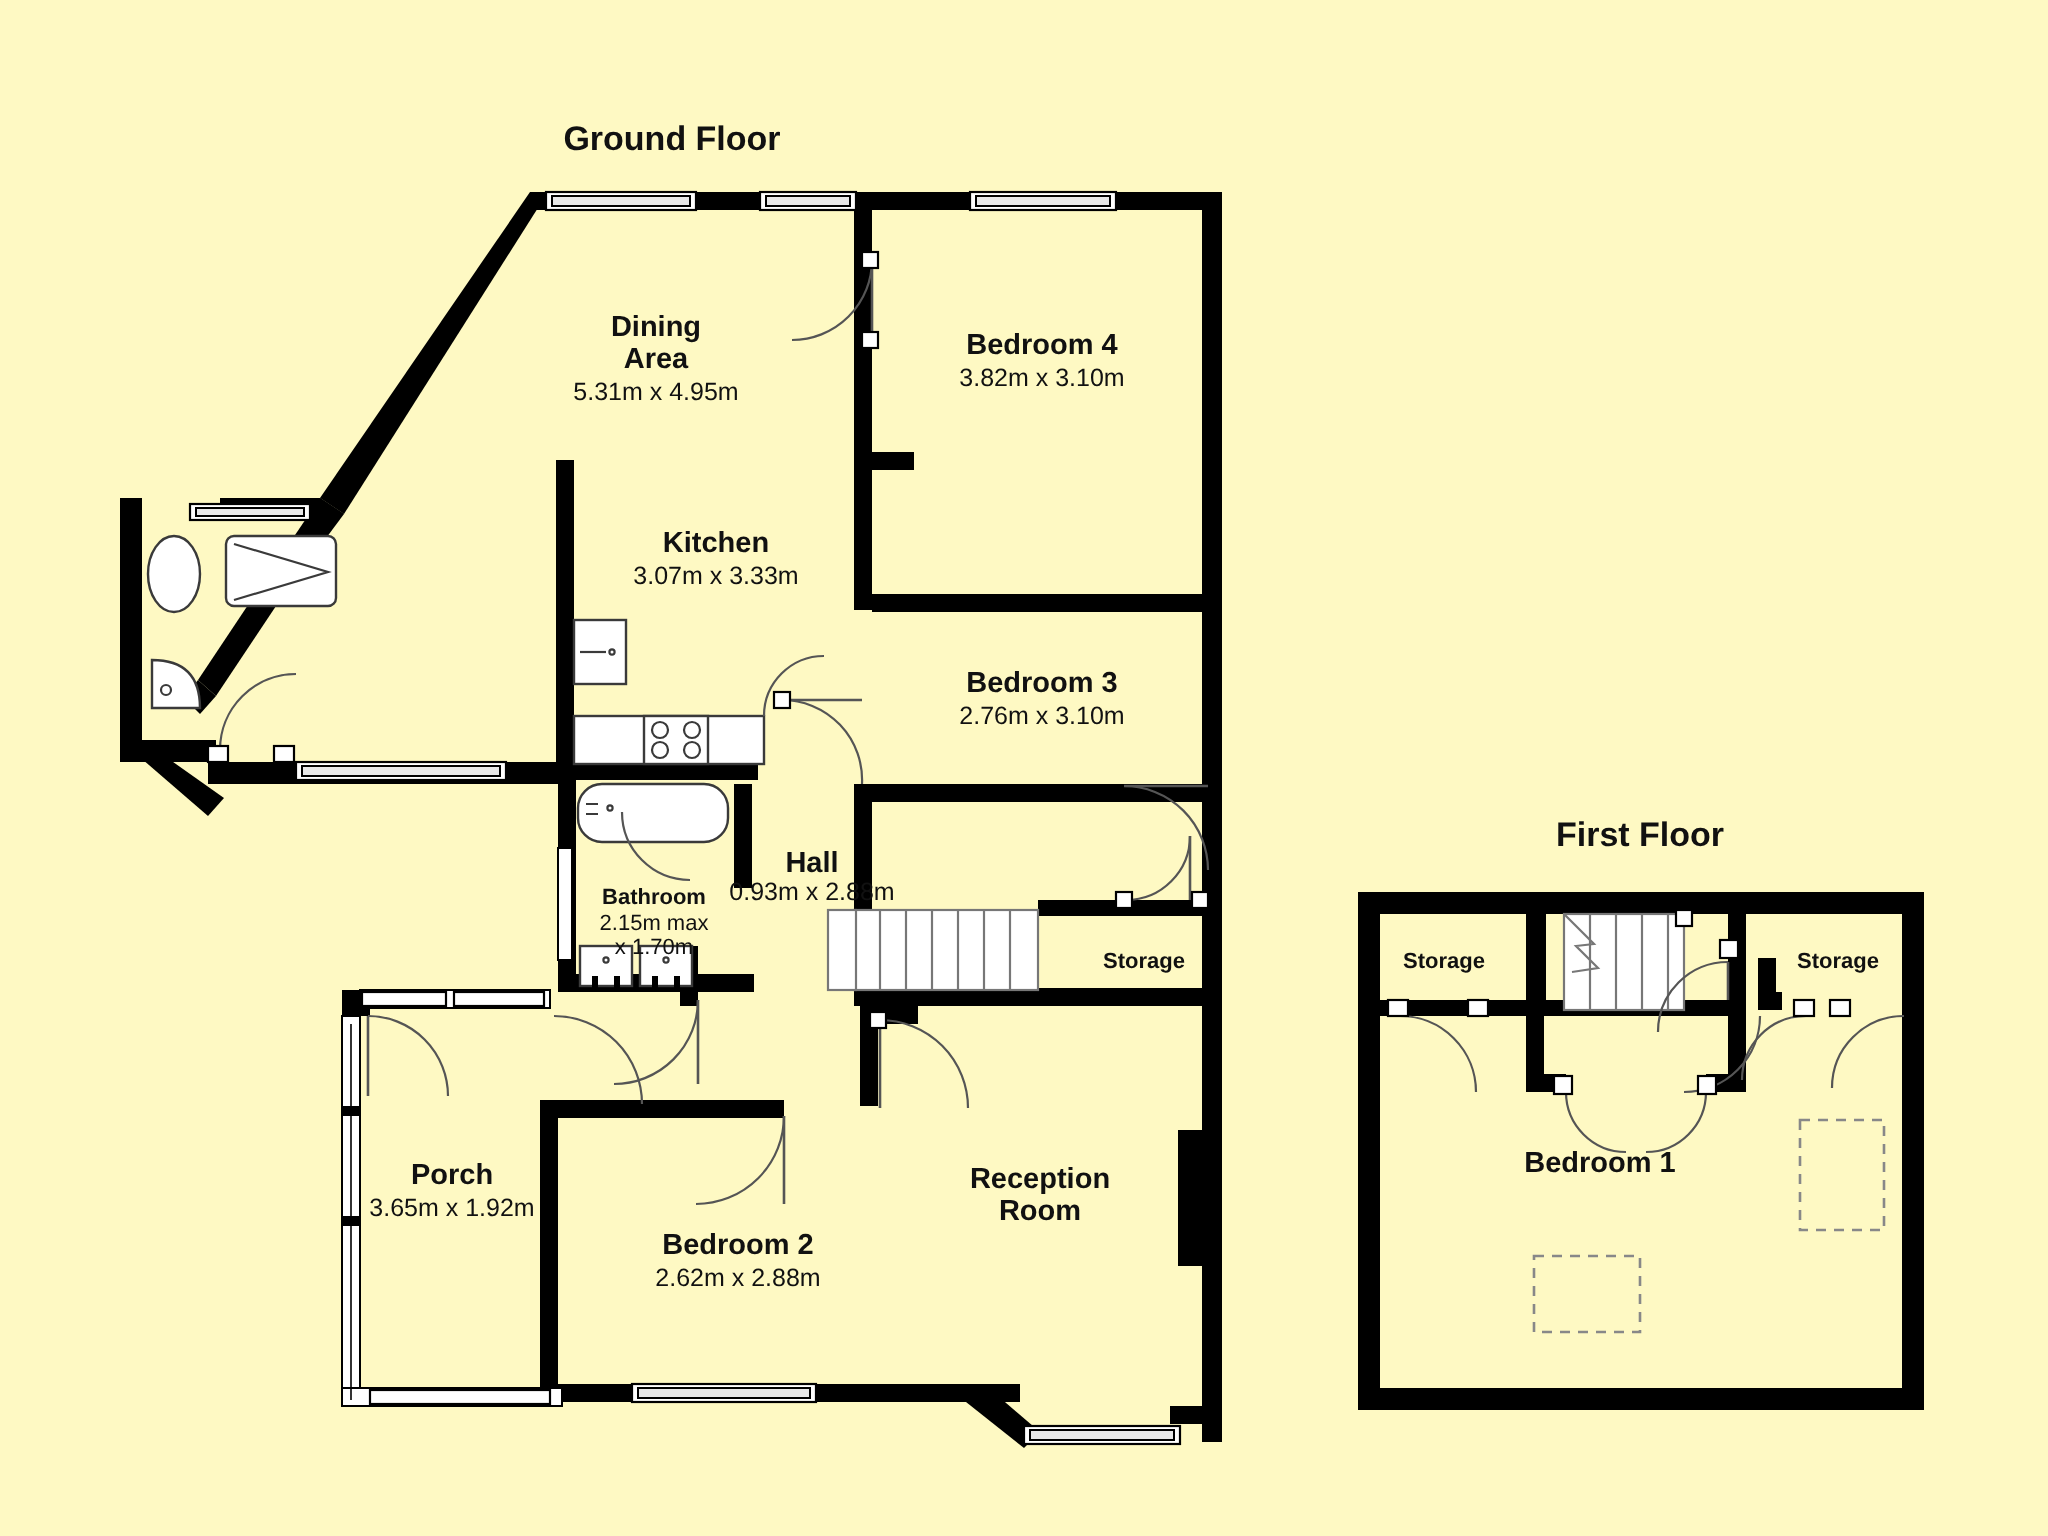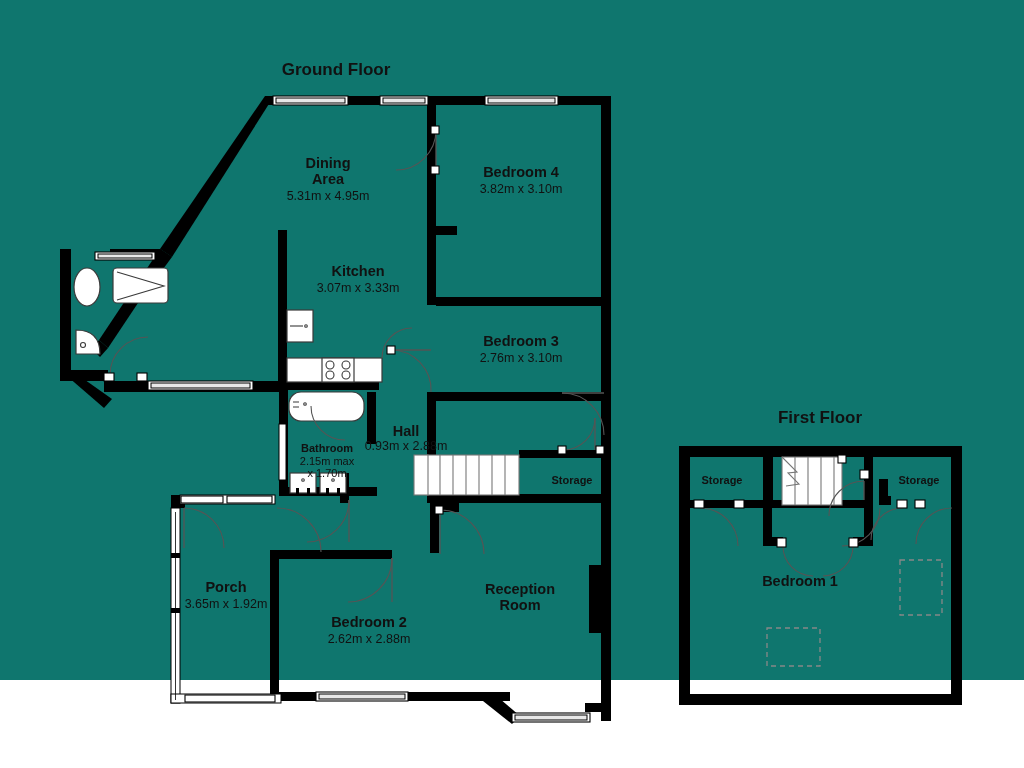--- a/index.html
+++ b/index.html
@@ -10,22 +10,22 @@
     width: 1024px;
     height: 768px;
     overflow: hidden;
   }
   body {
     font-family: "Liberation Sans", sans-serif;
   }
   #plan-root {
     position: relative;
     width: 1024px;
-    height: 680px;
-    background: #0f766e;
+    height: 768px;
+    background: #fef9c3;
     text-decoration: underline;
   }
   svg#floorplan {
     position: absolute;
     left: 0;
     top: 0;
     width: 1024px;
     height: 768px;
     display: block;
   }

